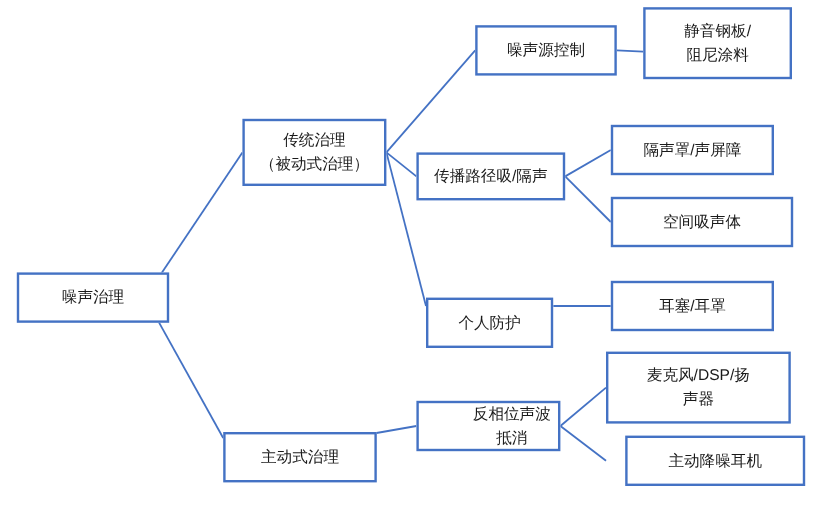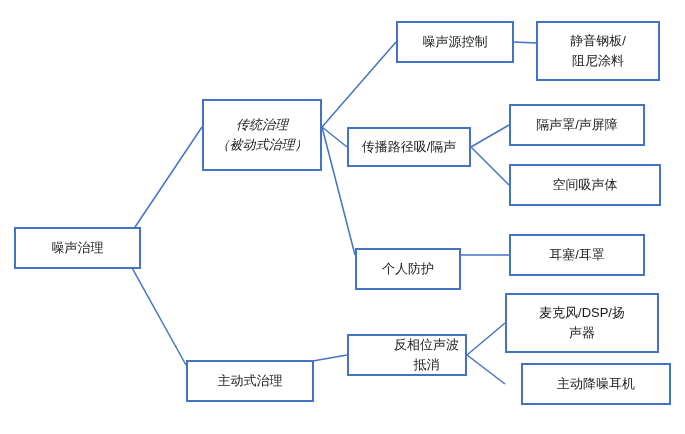--- a/index.html
+++ b/index.html
@@ -57,34 +57,34 @@
     <line x1="471" y1="147" x2="509" y2="125"></line>
     <line x1="471" y1="147" x2="509" y2="185"></line>
     <line x1="461" y1="255" x2="509" y2="255"></line>
     <line x1="290" y1="365" x2="347" y2="355"></line>
     <line x1="467" y1="355" x2="505" y2="323"></line>
     <line x1="467" y1="355" x2="505" y2="384"></line>
   </svg>
 
   <div class="node" style="left:14px;  top:227px; width:127px; height:42px;">噪声治理</div>
 
-  <div class="node" style="left:202px; top:99px;  width:120px; height:72px;font-style:italic;">传统治理
+  <div class="node" style="left:202px; top:99px;  width:120px; height:56px;">传统治理
 （被动式治理）</div>
 
   <div class="node" style="left:186px; top:360px; width:128px; height:42px;">主动式治理</div>
 
   <div class="node" style="left:347px; top:127px; width:124px; height:40px;">传播路径吸/隔声</div>
 
   <div class="node" style="left:396px; top:21px;  width:118px; height:42px;">噪声源控制</div>
 
   <div class="node" style="left:355px; top:248px; width:106px; height:42px;">个人防护</div>
 
   <div class="node" style="left:347px; top:334px; width:120px; height:42px;padding-left:43px;">反相位声波抵消</div>
 
-  <div class="node" style="left:536px; top:21px;  width:124px; height:60px;">静音钢板/
+  <div class="node" style="left:536px; top:6px;  width:124px; height:60px;">静音钢板/
 阻尼涂料</div>
 
   <div class="node" style="left:509px; top:104px; width:136px; height:42px;">隔声罩/声屏障</div>
 
   <div class="node" style="left:509px; top:164px; width:152px; height:42px;text-align:right;">空间吸声体</div>
 
   <div class="node" style="left:509px; top:234px; width:136px; height:42px;">耳塞/耳罩</div>
 
   <div class="node" style="left:505px; top:293px; width:154px; height:60px;">麦克风/DSP/扬
 声器</div>

